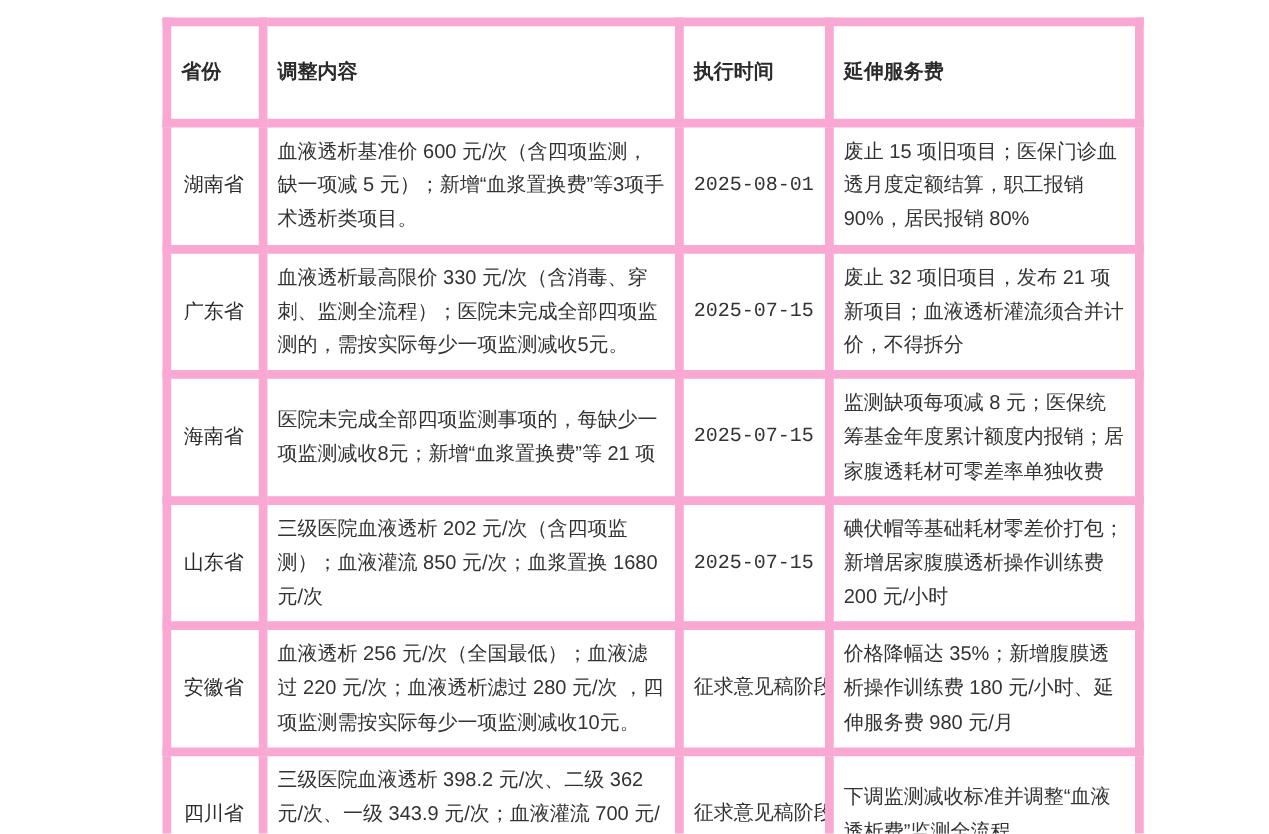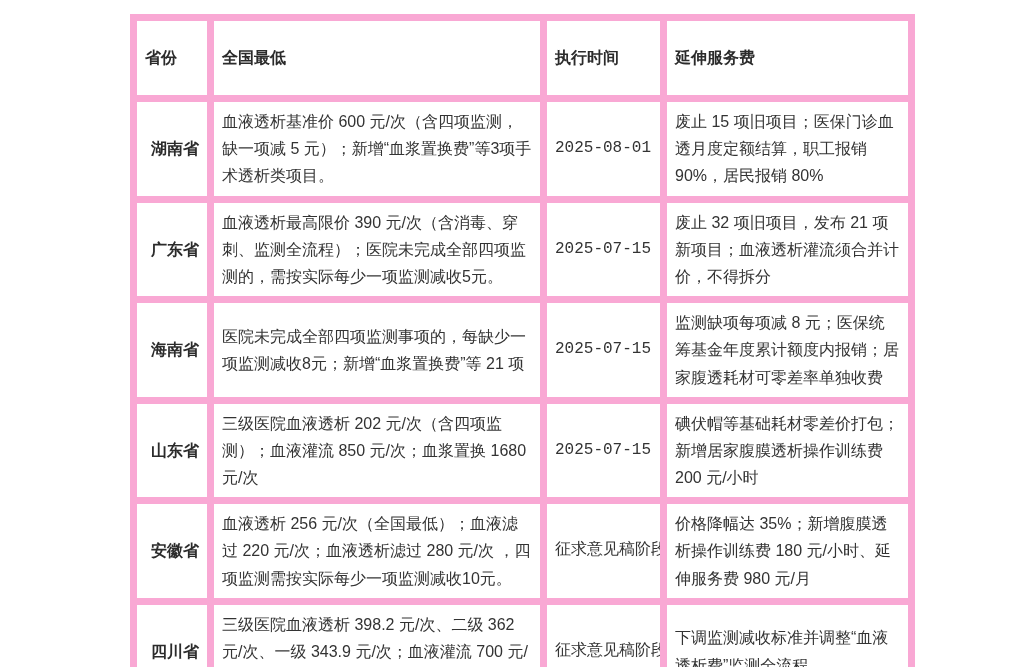--- a/index.html
+++ b/index.html
@@ -33,24 +33,23 @@
     text-align: left;
     overflow: hidden;
   }
   .pricing-table thead tr { height: 81px; }
   .pricing-table tbody tr { height: 79px; }
   .pricing-table th {
     font-weight: bold;
     color: #2b2b2b;
   }
   .pricing-table td.province {
-    font-weight: bold;
+    font-weight: normal;
     color: #2b2b2b;
     padding-left: 10px;
-    text-align: right;
   }
   .pricing-table td.time {
     white-space: nowrap;
     font-family: Liberation Mono, monospace;
   }
   col.c-province { width: 77px; }
   col.c-content  { width: 333px; }
   col.c-time     { width: 120px; }
   col.c-note     { width: 248px; }
 </style>
@@ -61,35 +60,35 @@
   <table class="pricing-table">
     <colgroup>
       <col class="c-province">
       <col class="c-content">
       <col class="c-time">
       <col class="c-note">
     </colgroup>
     <thead>
       <tr>
         <th>省份</th>
-        <th>全国最低</th>
+        <th>调整内容</th>
         <th>执行时间</th>
         <th>延伸服务费</th>
       </tr>
     </thead>
     <tbody>
       <tr>
         <td class="province">湖南省</td>
         <td class="content">血液透析基准价 600 元/次（含四项监测，缺一项减 5 元）；新增“血浆置换费”等3项手术透析类项目。</td>
         <td class="time">2025-08-01</td>
         <td class="note">废止 15 项旧项目；医保门诊血透月度定额结算，职工报销 90%，居民报销 80%</td>
       </tr>
       <tr>
         <td class="province">广东省</td>
-        <td class="content">血液透析最高限价 390 元/次（含消毒、穿刺、监测全流程）；医院未完成全部四项监测的，需按实际每少一项监测减收5元。</td>
+        <td class="content">血液透析最高限价 330 元/次（含消毒、穿刺、监测全流程）；医院未完成全部四项监测的，需按实际每少一项监测减收5元。</td>
         <td class="time">2025-07-15</td>
         <td class="note">废止 32 项旧项目，发布 21 项新项目；血液透析灌流须合并计价，不得拆分</td>
       </tr>
       <tr>
         <td class="province">海南省</td>
         <td class="content">医院未完成全部四项监测事项的，每缺少一项监测减收8元；新增“血浆置换费”等 21 项</td>
         <td class="time">2025-07-15</td>
         <td class="note">监测缺项每项减 8 元；医保统筹基金年度累计额度内报销；居家腹透耗材可零差率单独收费</td>
       </tr>
       <tr>

